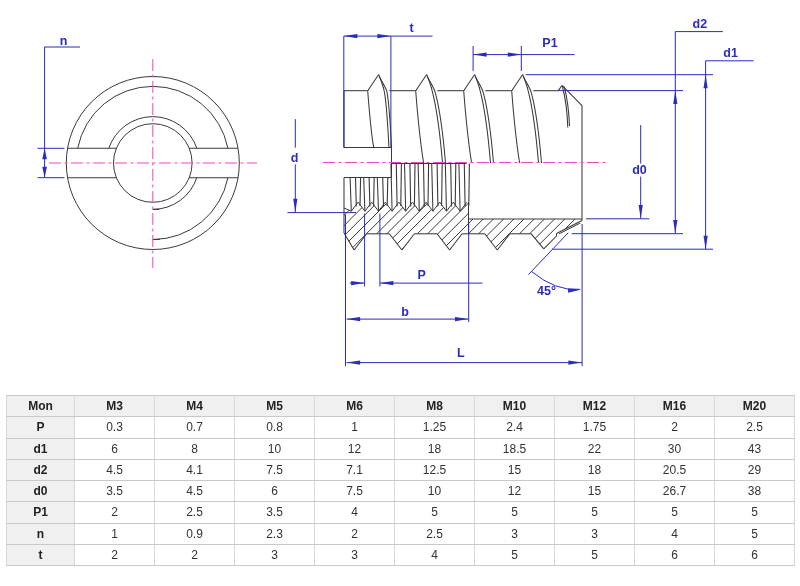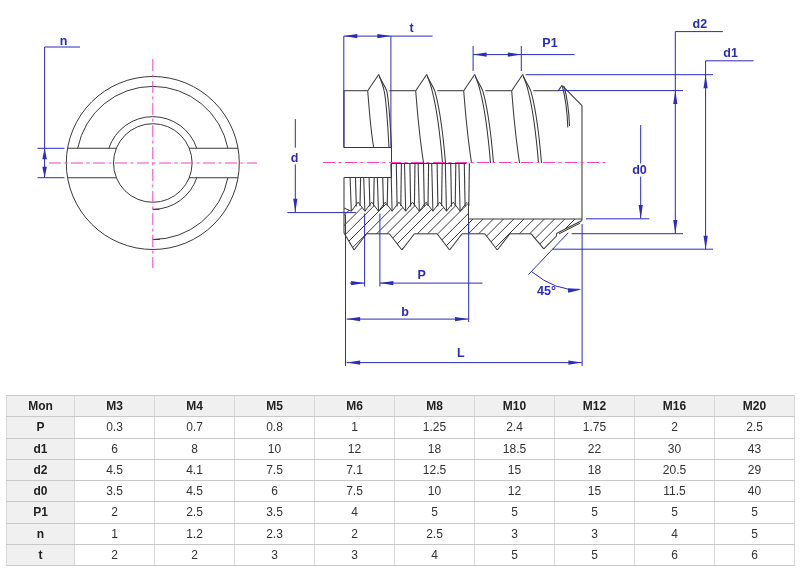--- a/index.html
+++ b/index.html
@@ -248,39 +248,39 @@
       </tr>
 <tr>
         <th>d0</th>
         <td>3.5</td>
         <td>4.5</td>
         <td>6</td>
         <td>7.5</td>
         <td>10</td>
         <td>12</td>
         <td>15</td>
-        <td>11.5</td>
-        <td>40</td>
+        <td>26.7</td>
+        <td>38</td>
       </tr>
 <tr>
         <th>P1</th>
         <td>2</td>
         <td>2.5</td>
         <td>3.5</td>
         <td>4</td>
         <td>5</td>
         <td>5</td>
         <td>5</td>
         <td>5</td>
         <td>5</td>
       </tr>
 <tr>
         <th>n</th>
         <td>1</td>
-        <td>1.2</td>
+        <td>0.9</td>
         <td>2.3</td>
         <td>2</td>
         <td>2.5</td>
         <td>3</td>
         <td>3</td>
         <td>4</td>
         <td>5</td>
       </tr>
 <tr>
         <th>t</th>

